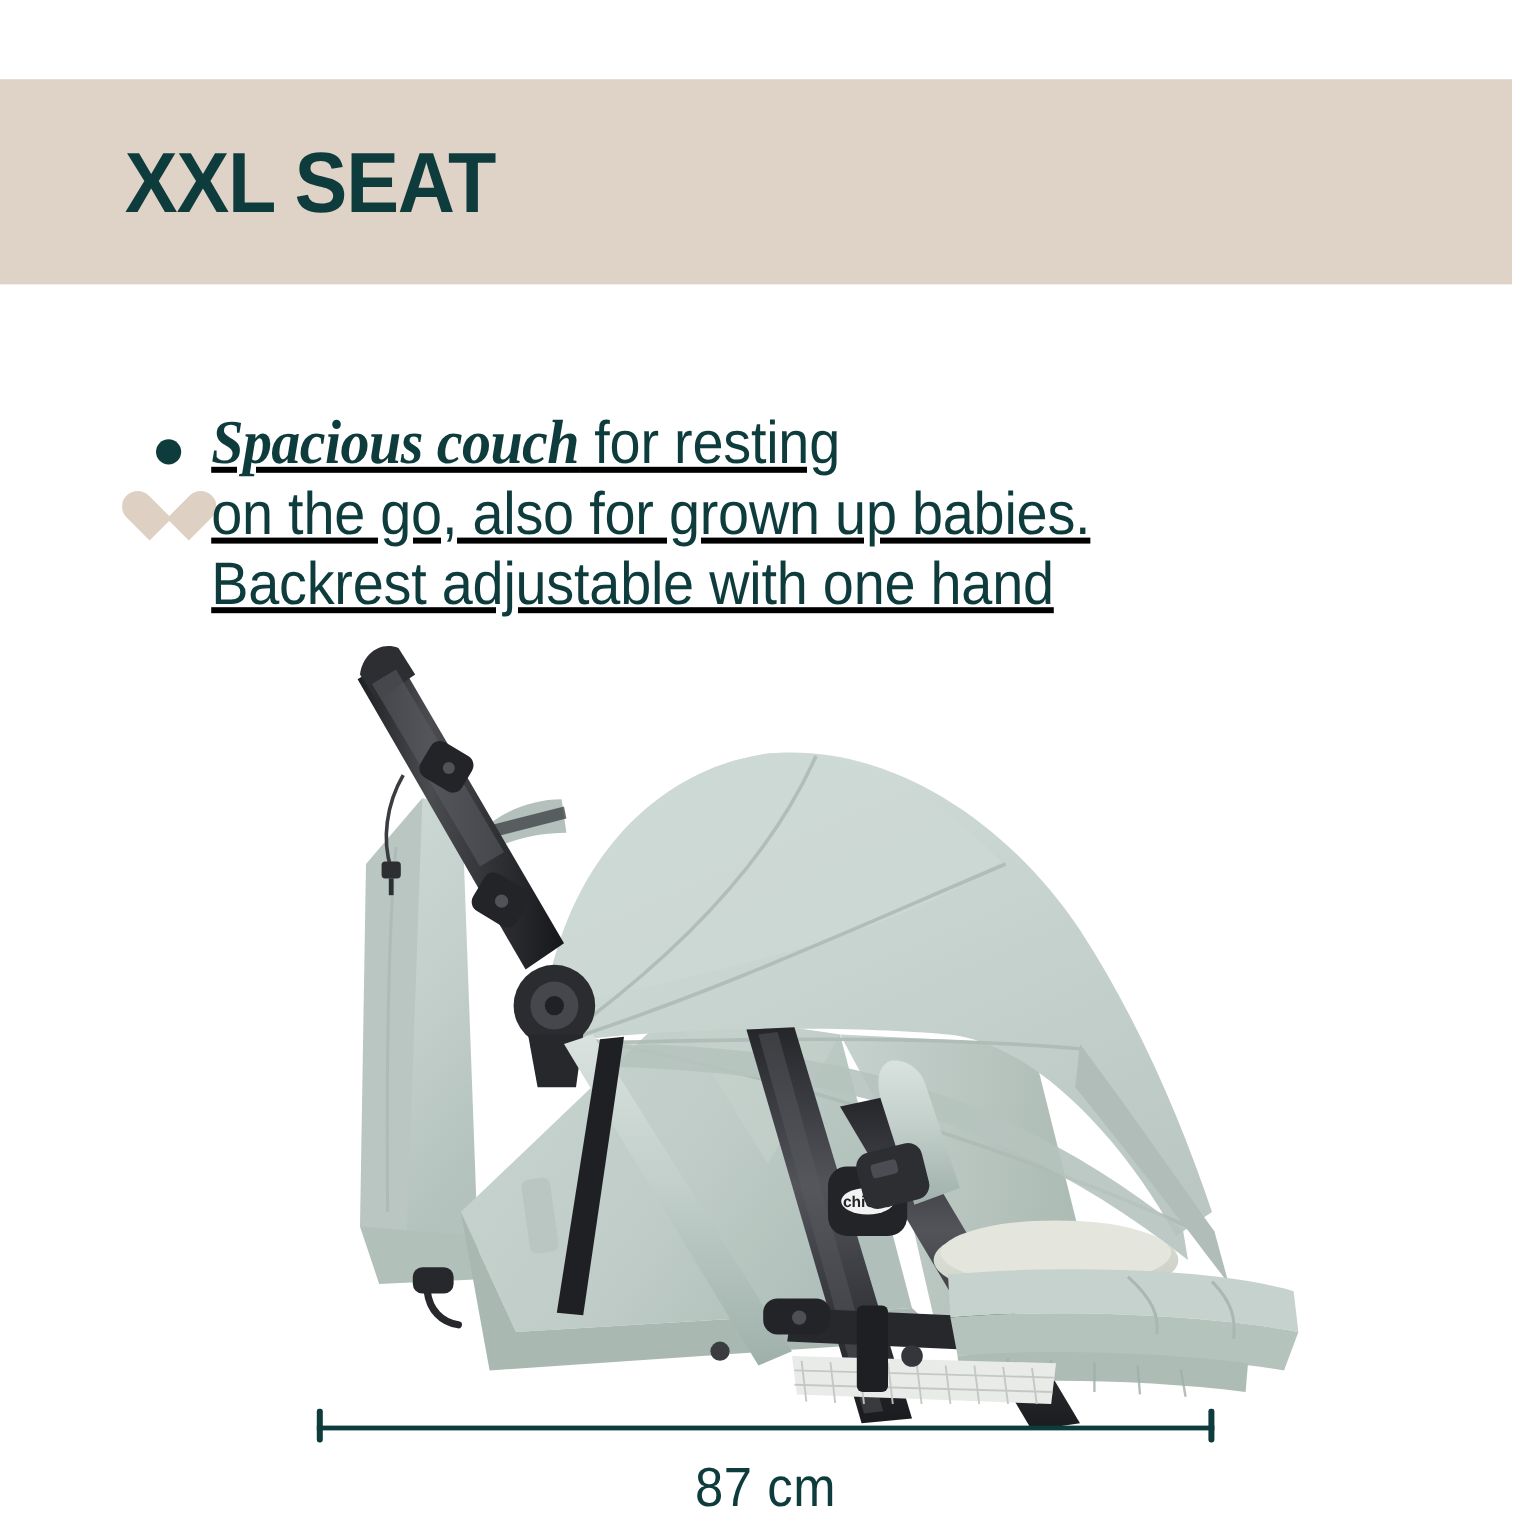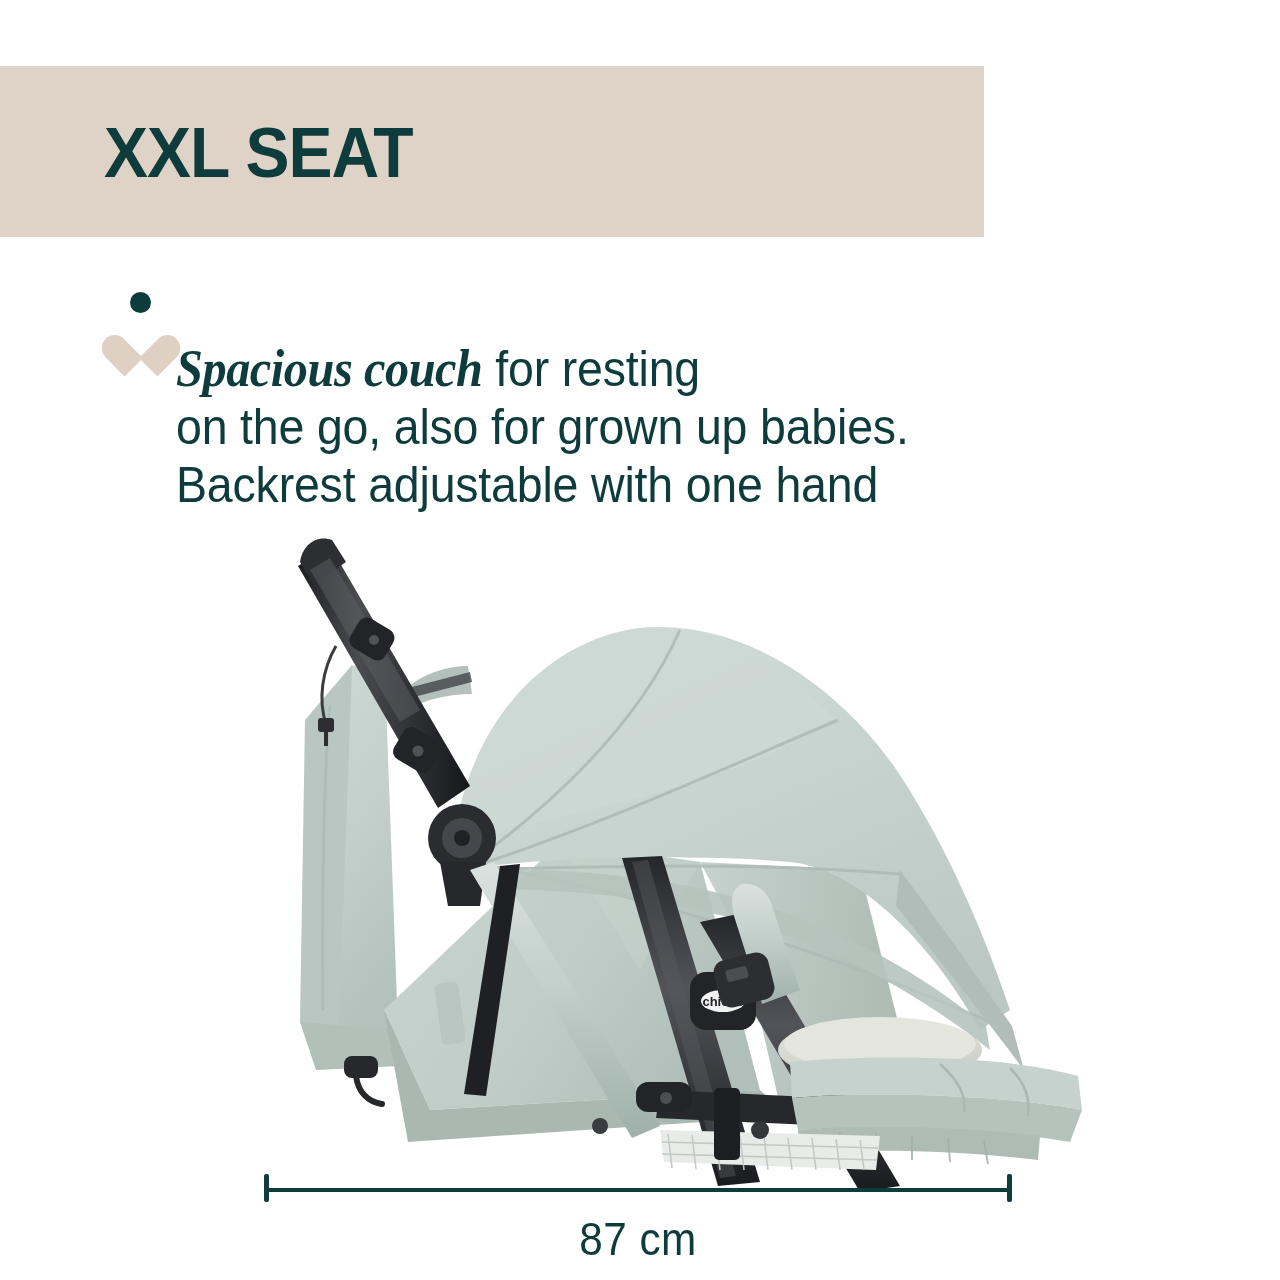--- a/index.html
+++ b/index.html
@@ -15,21 +15,21 @@
     overflow: hidden;
     font-family: "Liberation Sans", sans-serif;
     -webkit-font-smoothing: antialiased;
   }
 
   
   .banner {
     position: absolute;
     left: 0;
     top: 66px;
-    width: 984px;
+    width: 1260px;
     height: 171px;
     background: #dfd3c7;
     display: flex;
     align-items: center;
   }
   .banner-title {
     margin-left: 104px;
     font-family: "Liberation Sans", sans-serif;
     font-weight: 700;
     font-size: 66px;
@@ -40,21 +40,22 @@
     transform-origin: left center;
   }
 
   
   .bullet-block {
     position: absolute;
     left: 104px;
     top: 282px;
     width: 1090px;
     display: flex;
-    align-items: flex-start;
+    align-items: center;
+    text-decoration: underline;
   }
   .bullet-icon {
     position: relative;
     width: 72px;
     height: 80px;
     flex: 0 0 72px;
     margin-top: 6px;
   }
   .bullet-icon .head {
     position: absolute;

